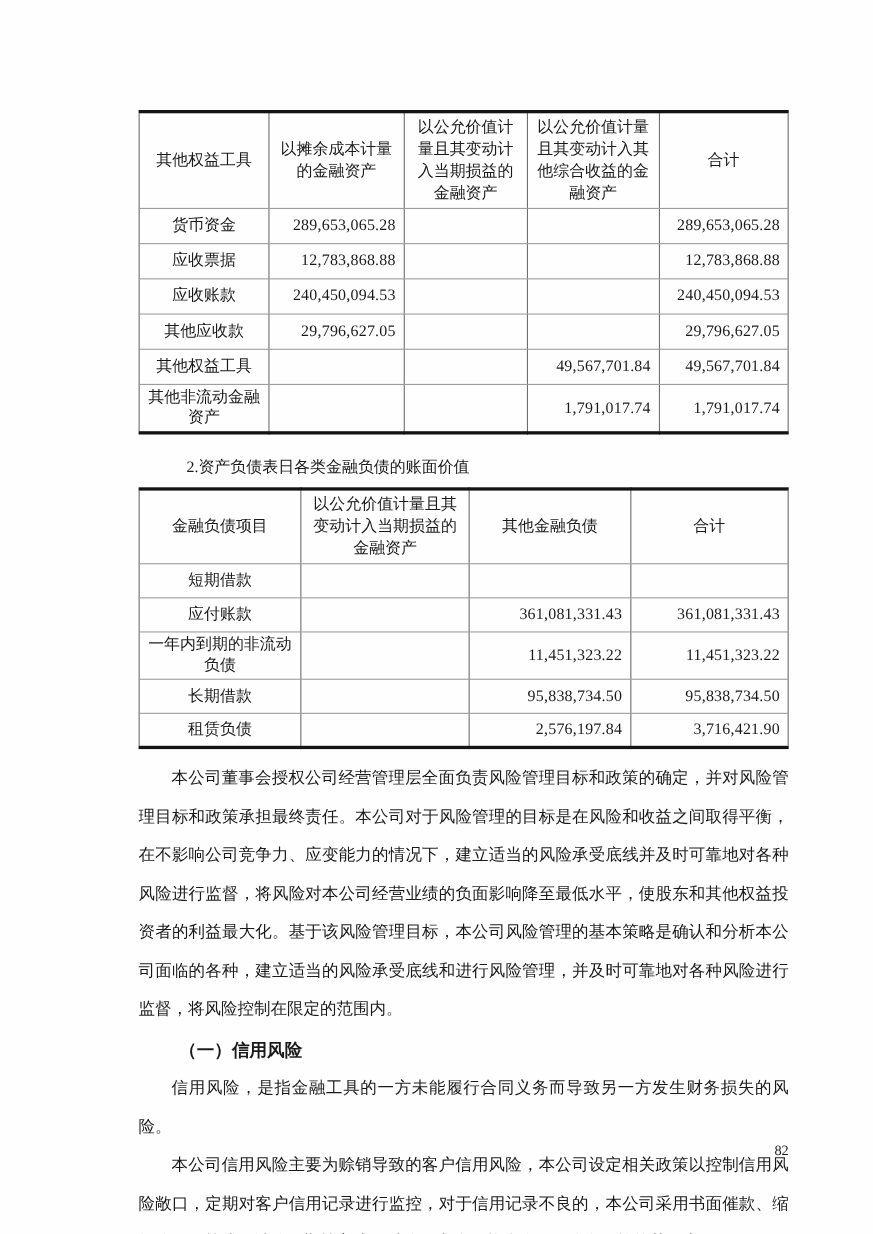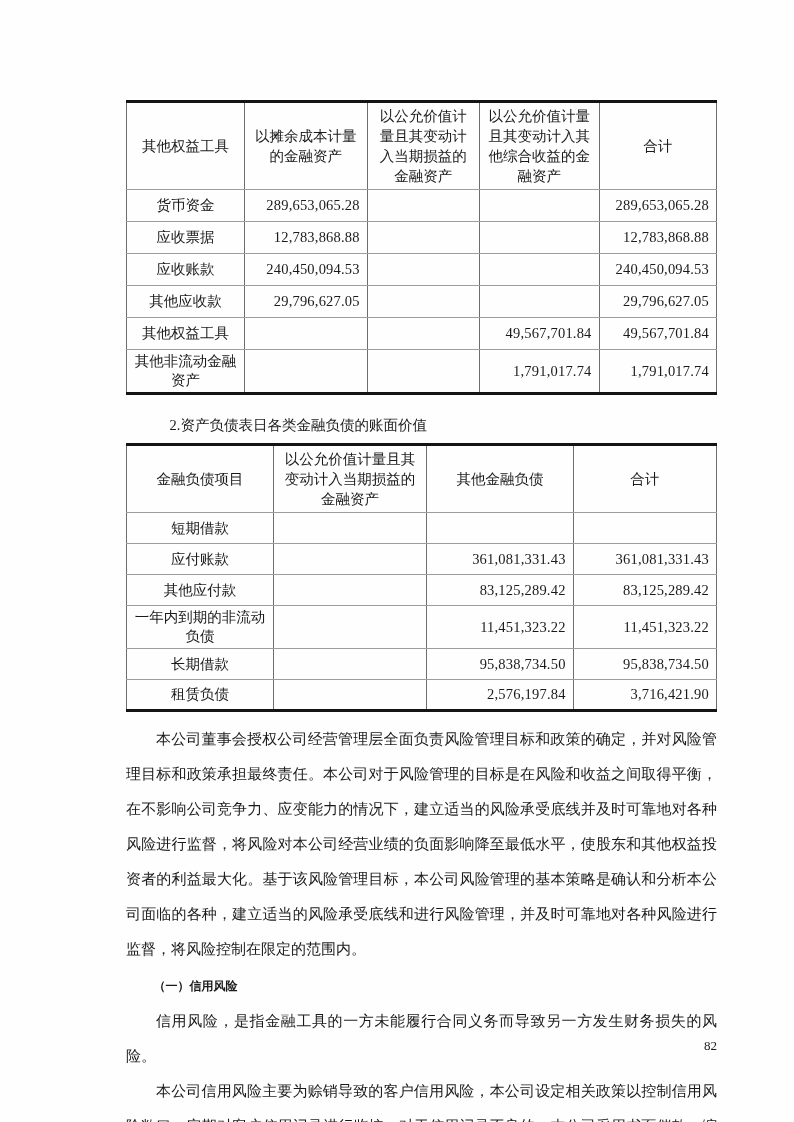--- a/index.html
+++ b/index.html
@@ -67,21 +67,21 @@
   .body-text {
     margin: 0;
     font-size: 15px;
     line-height: 35px;
     text-align: justify;
     text-indent: 2em;
   }
   .para-block { margin-top: 10px; }
   .sub-heading {
     margin: 2px 0 0 0;
-    font-size: 12px;
+    font-size: 16px;
     line-height: 35px;
     font-weight: bold;
     text-indent: 2.3em;
   }
   .page-number {
     position: absolute;
     left: 126px;
     width: 591px;
     top: 1038px;
     text-align: right;
@@ -176,26 +176,20 @@
           <td class="num"></td>
           <td class="num"></td>
           <td class="num"></td>
         </tr>
         <tr class="data">
           <td class="item">应付账款</td>
           <td class="num"></td>
           <td class="num">361,081,331.43</td>
           <td class="num">361,081,331.43</td>
         </tr>
-        <tr class="data">
-          <td class="item">其他应付款</td>
-          <td class="num"></td>
-          <td class="num">83,125,289.42</td>
-          <td class="num">83,125,289.42</td>
-        </tr>
         <tr class="tall">
           <td class="item">一年内到期的非流动负债</td>
           <td class="num"></td>
           <td class="num">11,451,323.22</td>
           <td class="num">11,451,323.22</td>
         </tr>
         <tr class="data">
           <td class="item">长期借款</td>
           <td class="num"></td>
           <td class="num">95,838,734.50</td>

